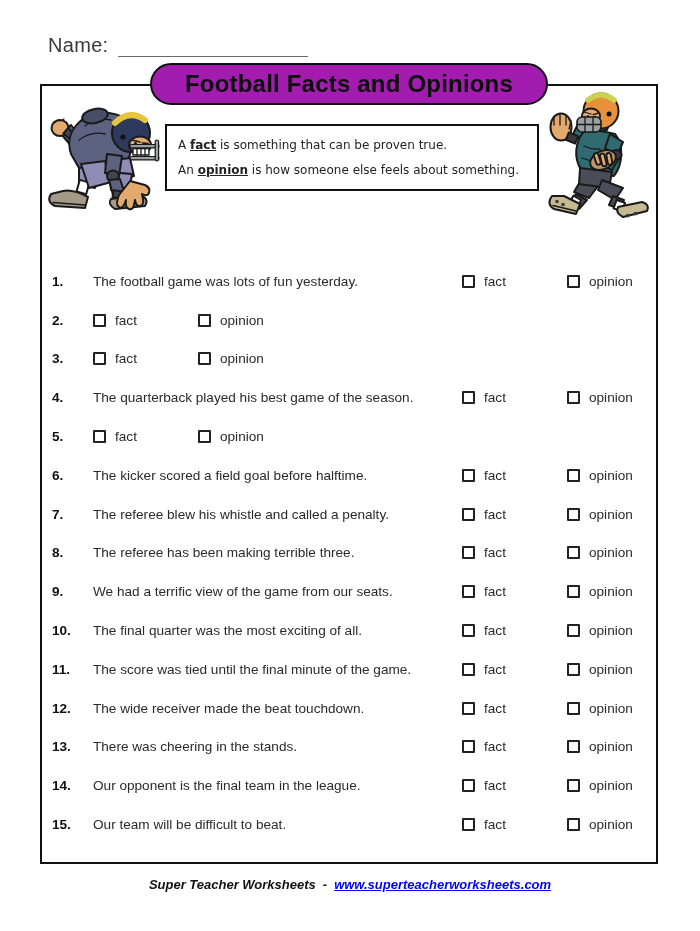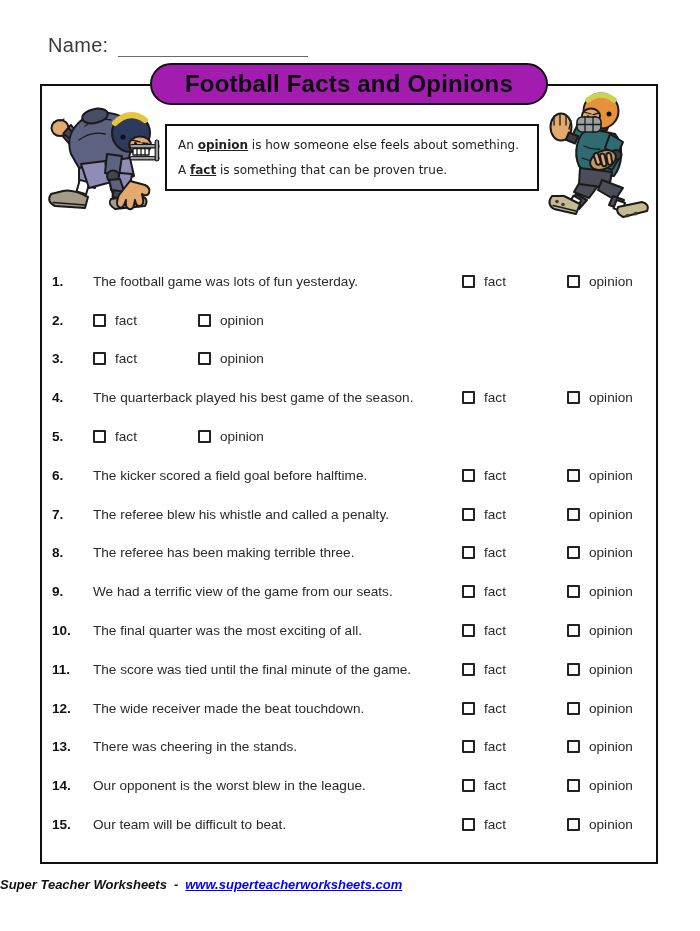--- a/index.html
+++ b/index.html
@@ -46,21 +46,21 @@
   .row { display:flex; align-items:center; height:38.8px; font-size:13.6px; color:#2a2a2a; }
   .num  { width:41px; font-weight:bold; color:#111; flex:none; }
   .stmt { width:369px; flex:none; }
   .cell { display:flex; align-items:center; flex:none; }
   .cell-fact { width:105px; }
   .cell-opinion { width:85px; }
   .cb { width:9px; height:9px; border:2px solid #222; border-radius:1px; margin-right:9px; flex:none; background:#fff; cursor:pointer; }
 
   
   .footer {
-    position:absolute; left:0; top:877px; width:700px; 
+    position:absolute; left:0; top:877px; width:700px; text-align:center;
     font-size:13px; font-weight:bold; font-style:italic; color:#111; z-index:1;
   }
   .footer .sep { margin:0 7px; }
   .footer a { color:#0000ff; text-decoration:underline; cursor:pointer; }
 
   svg .ln { stroke:#1a1a1a; stroke-width:2; stroke-linejoin:round; stroke-linecap:round; }
   svg .thin { stroke:#1a1a1a; stroke-width:1.3; fill:none; stroke-linecap:round; }
 </style>
 </head>
 <body>
@@ -170,22 +170,22 @@
       <ellipse cx="45" cy="26" rx="9" ry="7.5" fill="#e2aa6e"></ellipse>
       <path d="M38,22 l7,2 M53,23 l-6,1.6" class="thin" stroke-width="1.7"></path>
       <circle cx="42" cy="26.5" r="1.3" fill="#111" stroke="none"></circle>
       <circle cx="49" cy="27" r="1.3" fill="#111" stroke="none"></circle>
       <rect x="31" y="27" width="24" height="15" rx="5" fill="#9aa1a5" stroke-width="1.6"></rect>
       <path d="M31,34.5 h24 M39,27 v15 M47,27 v15" class="thin" stroke-width="1.2"></path>
     </g>
   </svg>
 
   <div class="def-box">
+    <div class="def-line"><span>A </span><span class="def-term">fact</span><span> is something that can be proven true.</span></div>
     <div class="def-line"><span>An </span><span class="def-term">opinion</span><span> is how someone else feels about something.</span></div>
-    <div class="def-line"><span>A </span><span class="def-term">fact</span><span> is something that can be proven true.</span></div>
   </div>
 
 
   <div class="rows">
   <div class="row">
     <span class="num">1.</span>
     <span class="stmt">The football game was lots of fun yesterday.</span>
     <span class="cell cell-fact">
       <span class="cb"></span>
       <span>fact</span>
@@ -344,21 +344,21 @@
       <span>fact</span>
     </span>
     <span class="cell cell-opinion">
       <span class="cb"></span>
       <span>opinion</span>
     </span>
   </div>
 
   <div class="row">
     <span class="num">14.</span>
-    <span class="stmt">Our opponent is the worst blew in the league.</span>
+    <span class="stmt">Our opponent is the final team in the league.</span>
     <span class="cell cell-fact">
       <span class="cb"></span>
       <span>fact</span>
     </span>
     <span class="cell cell-opinion">
       <span class="cb"></span>
       <span>opinion</span>
     </span>
   </div>
 

